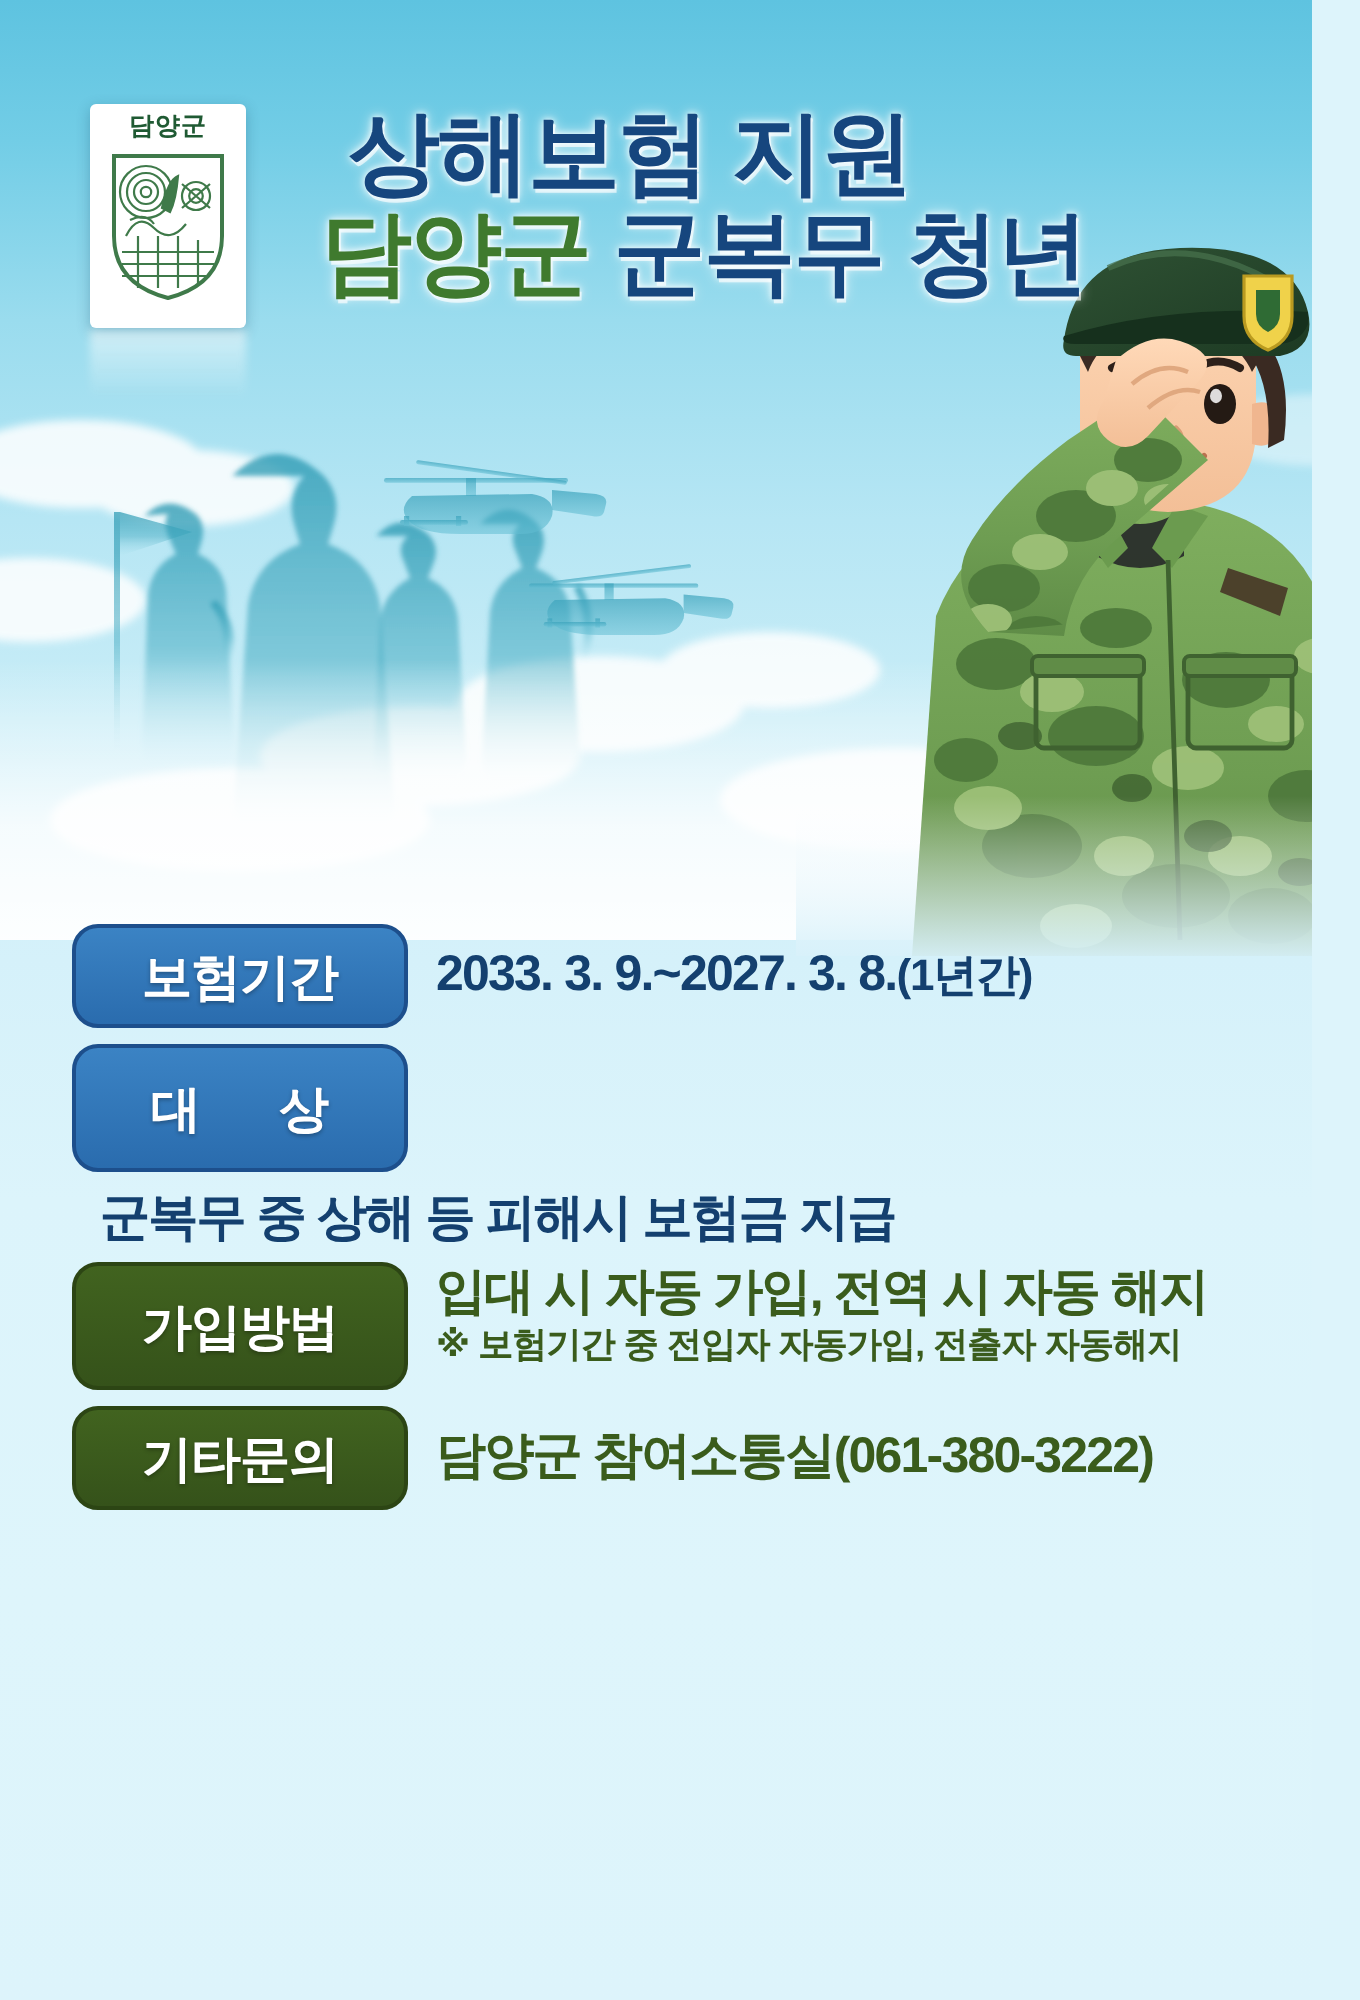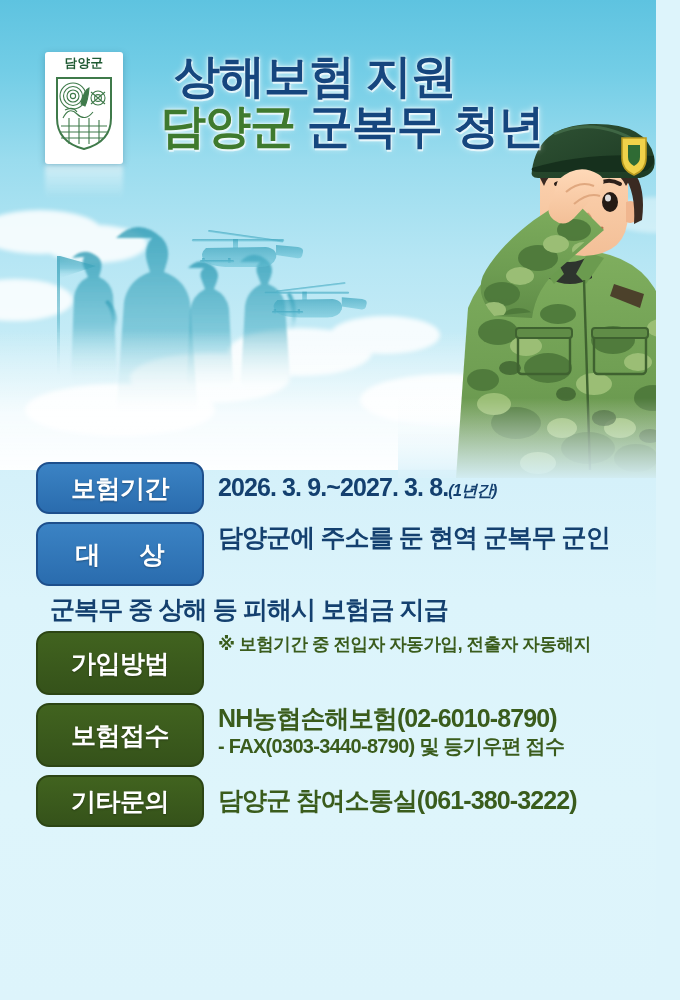--- a/index.html
+++ b/index.html
@@ -94,21 +94,21 @@
     font-size:25px;font-weight:bold;line-height:1.12;white-space:nowrap;
     letter-spacing:-.9px;
   }
   .line2{
     font-size:20px;font-weight:bold;line-height:1.25;white-space:nowrap;
     letter-spacing:-.7px;margin-top:2px;
   }
   .line2.thin{font-size:17.5px;font-weight:bold;letter-spacing:-.4px;}
   .c-navy{color:#14406f;}
   .c-green{color:#3a5c1c;}
-  .suffix{font-size:16px;letter-spacing:-.6px;font-style:italic;}
+  .suffix{font-size:22px;letter-spacing:-.6px;}
 
   .row-tall .badge{height:64px;}
   .row-single .badge{height:52px;}
   .row-single .rowtext{padding-top:11px;}
 </style>
 </head>
 <body>
 
 <div id="poster">
 
@@ -352,58 +352,49 @@
   </div>
 
   <div class="rows">
 
     <div class="row row-single">
       <div class="badge blue">
         <span>보험기간</span>
       </div>
       <div class="rowtext">
         <div class="line1 c-navy">
-          <span>2026. 3. 9.~2027. 3. 8.</span><span class="suffix">(1년간)</span>
+          <span>2033. 3. 9.~2027. 3. 8.</span><span class="suffix">(1년간)</span>
         </div>
       </div>
     </div>
 
     <div class="row row-tall">
       <div class="badge blue">
         <span class="spaced">대     상</span>
       </div>
       <div class="rowtext">
-        <div class="line1 c-navy">담양군에 주소를 둔 현역 군복무 군인</div>
       </div>
     </div>
 
     <div class="row row-tall">
       <div class="rowtext">
         <div class="line1 c-navy">군복무 중 상해 등 피해시 보험금 지급</div>
       </div>
     </div>
 
     <div class="row row-tall">
       <div class="badge green">
         <span>가입방법</span>
       </div>
       <div class="rowtext">
+        <div class="line1 c-green">입대 시 자동 가입, 전역 시 자동 해지</div>
         <div class="line2 thin c-green">※ 보험기간 중 전입자 자동가입, 전출자 자동해지</div>
       </div>
     </div>
 
-    <div class="row row-tall">
-      <div class="badge green">
-        <span>보험접수</span>
-      </div>
-      <div class="rowtext">
-        <div class="line1 c-green">NH농협손해보험(02-6010-8790)</div>
-        <div class="line2 c-green">- FAX(0303-3440-8790) 및 등기우편 접수</div>
-      </div>
-    </div>
 
     <div class="row row-single">
       <div class="badge green">
         <span>기타문의</span>
       </div>
       <div class="rowtext">
         <div class="line1 c-green">담양군 참여소통실(061-380-3222)</div>
       </div>
     </div>
 

